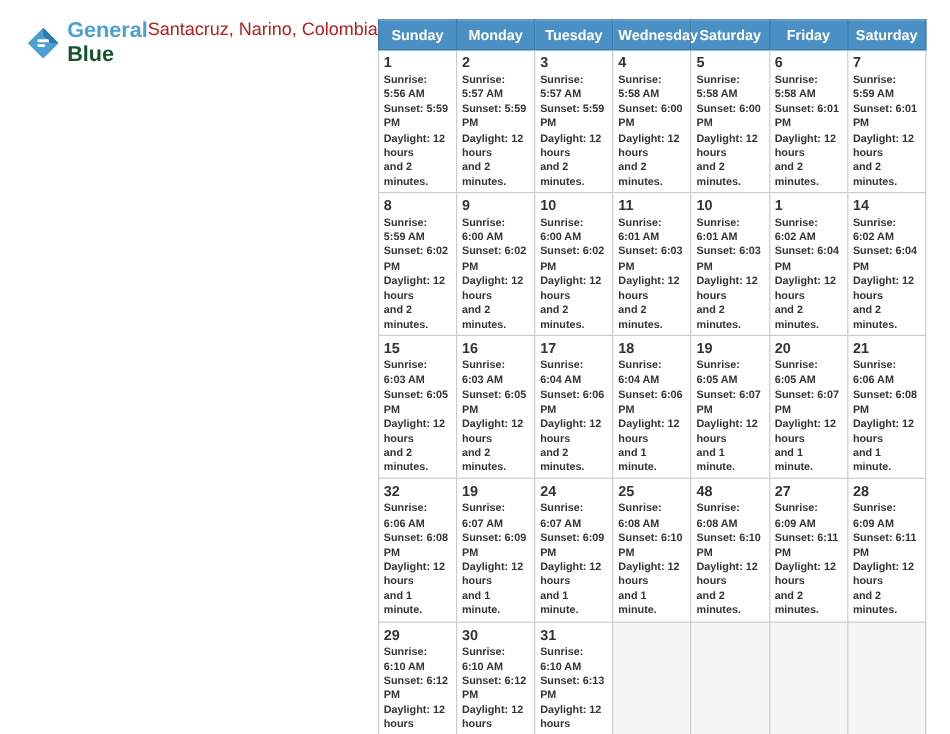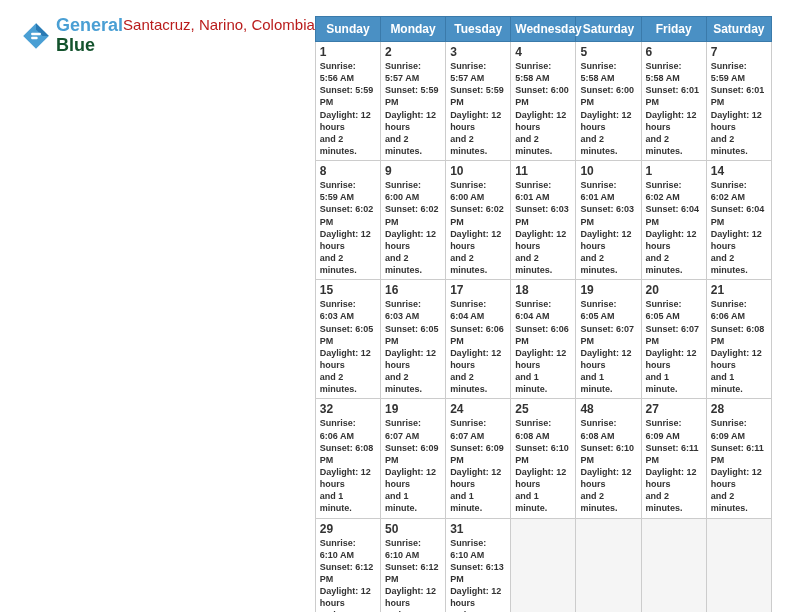--- a/index.html
+++ b/index.html
@@ -338,21 +338,21 @@
         </tr>
         <tr>
           <td>
             <span class="day-num">29</span>
             <div class="day-info" style="white-space: pre-line;">Sunrise: 6:10 AM
 Sunset: 6:12 PM
 Daylight: 12 hours
 and 2 minutes.</div>
           </td>
           <td>
-            <span class="day-num">50</span>
+            <span class="day-num">30</span>
             <div class="day-info" style="white-space: pre-line;">Sunrise: 6:10 AM
 Sunset: 6:12 PM
 Daylight: 12 hours
 and 2 minutes.</div>
           </td>
           <td>
             <span class="day-num">31</span>
             <div class="day-info" style="white-space: pre-line;">Sunrise: 6:10 AM
 Sunset: 6:13 PM
 Daylight: 12 hours

